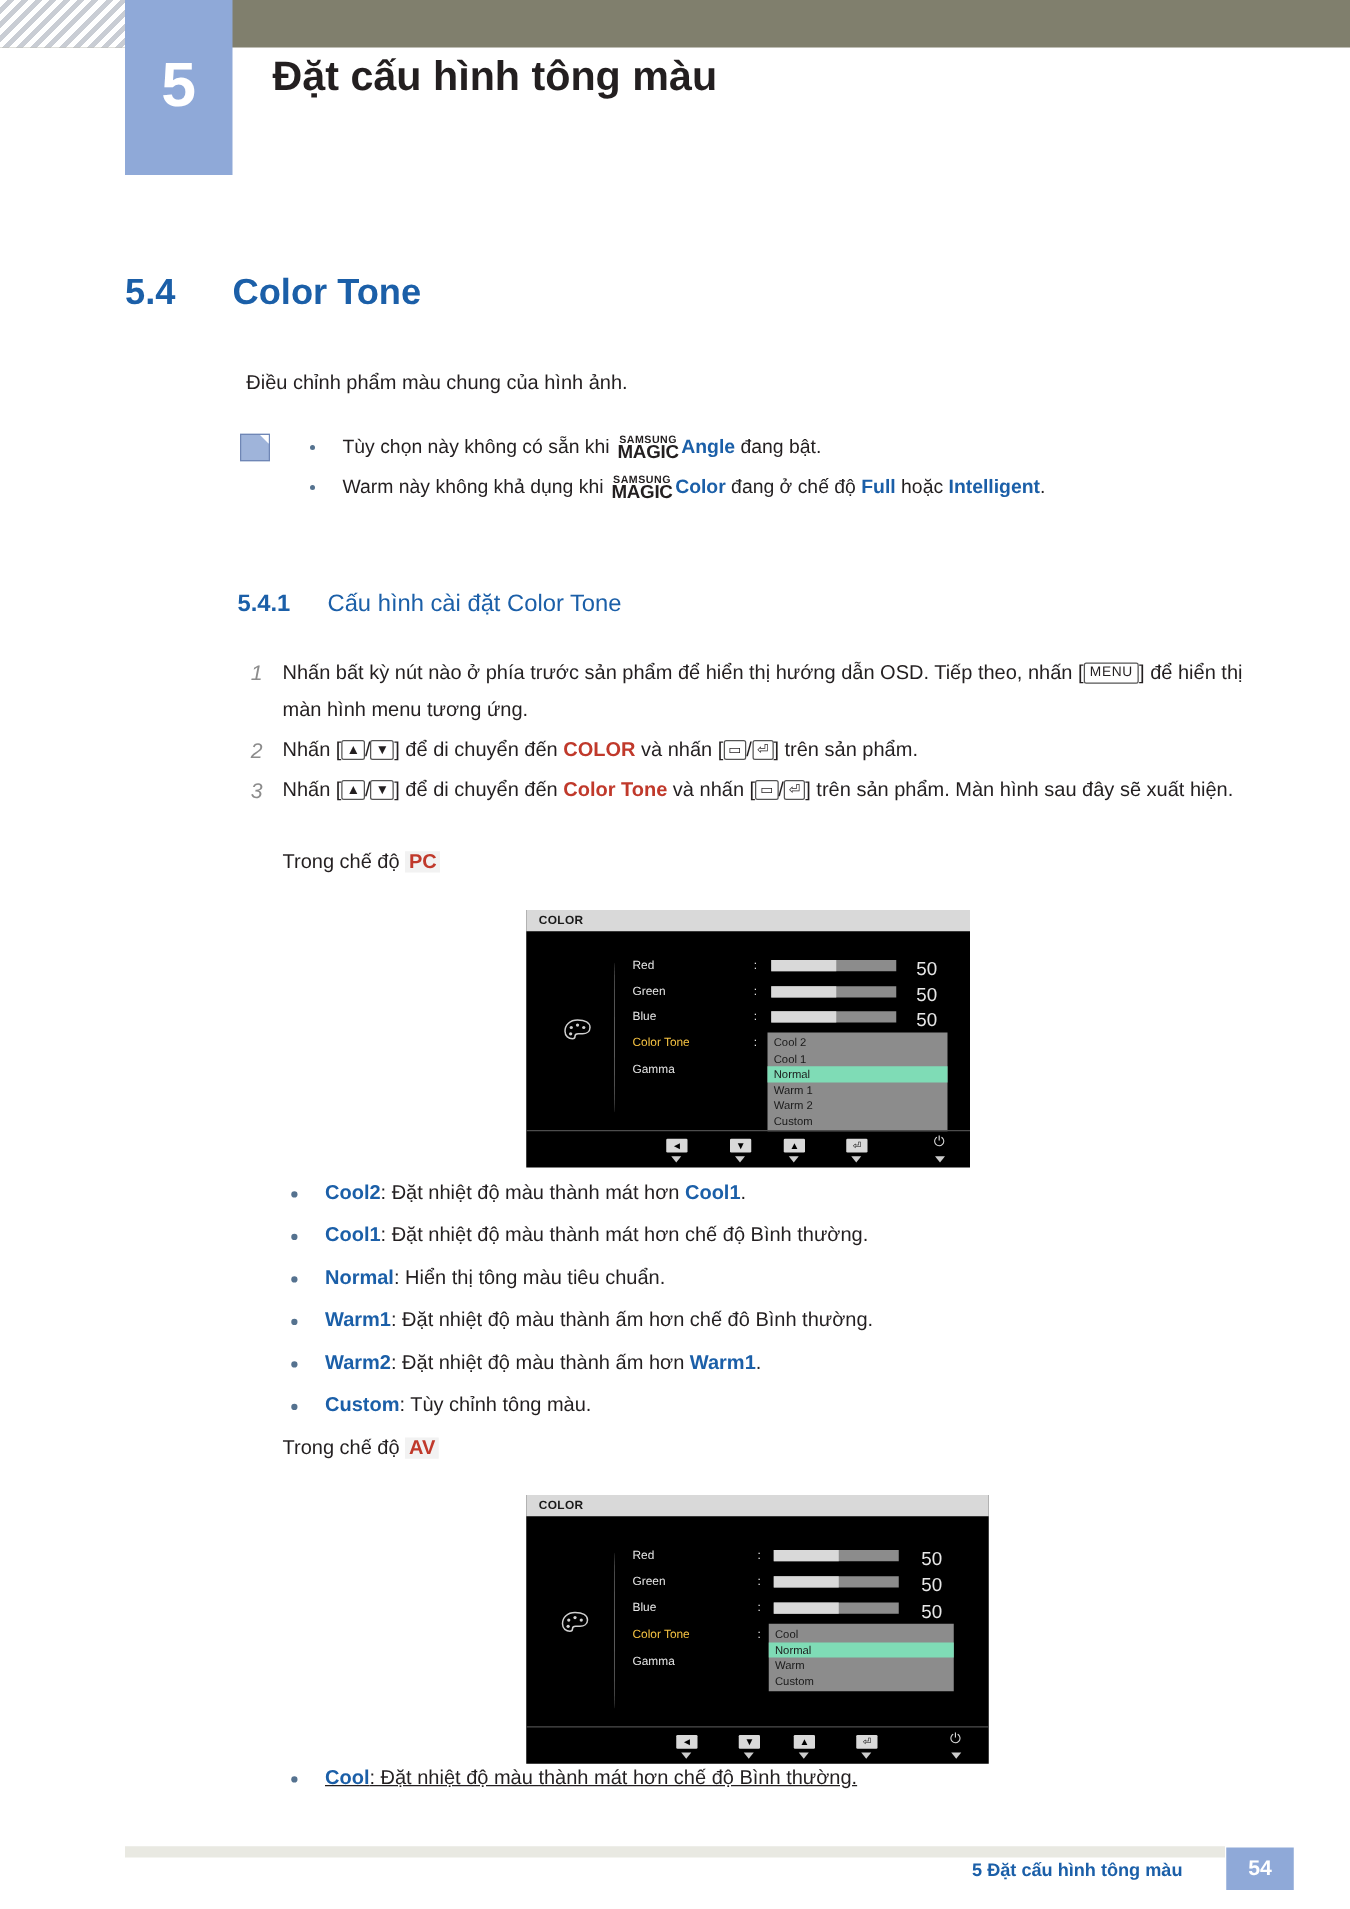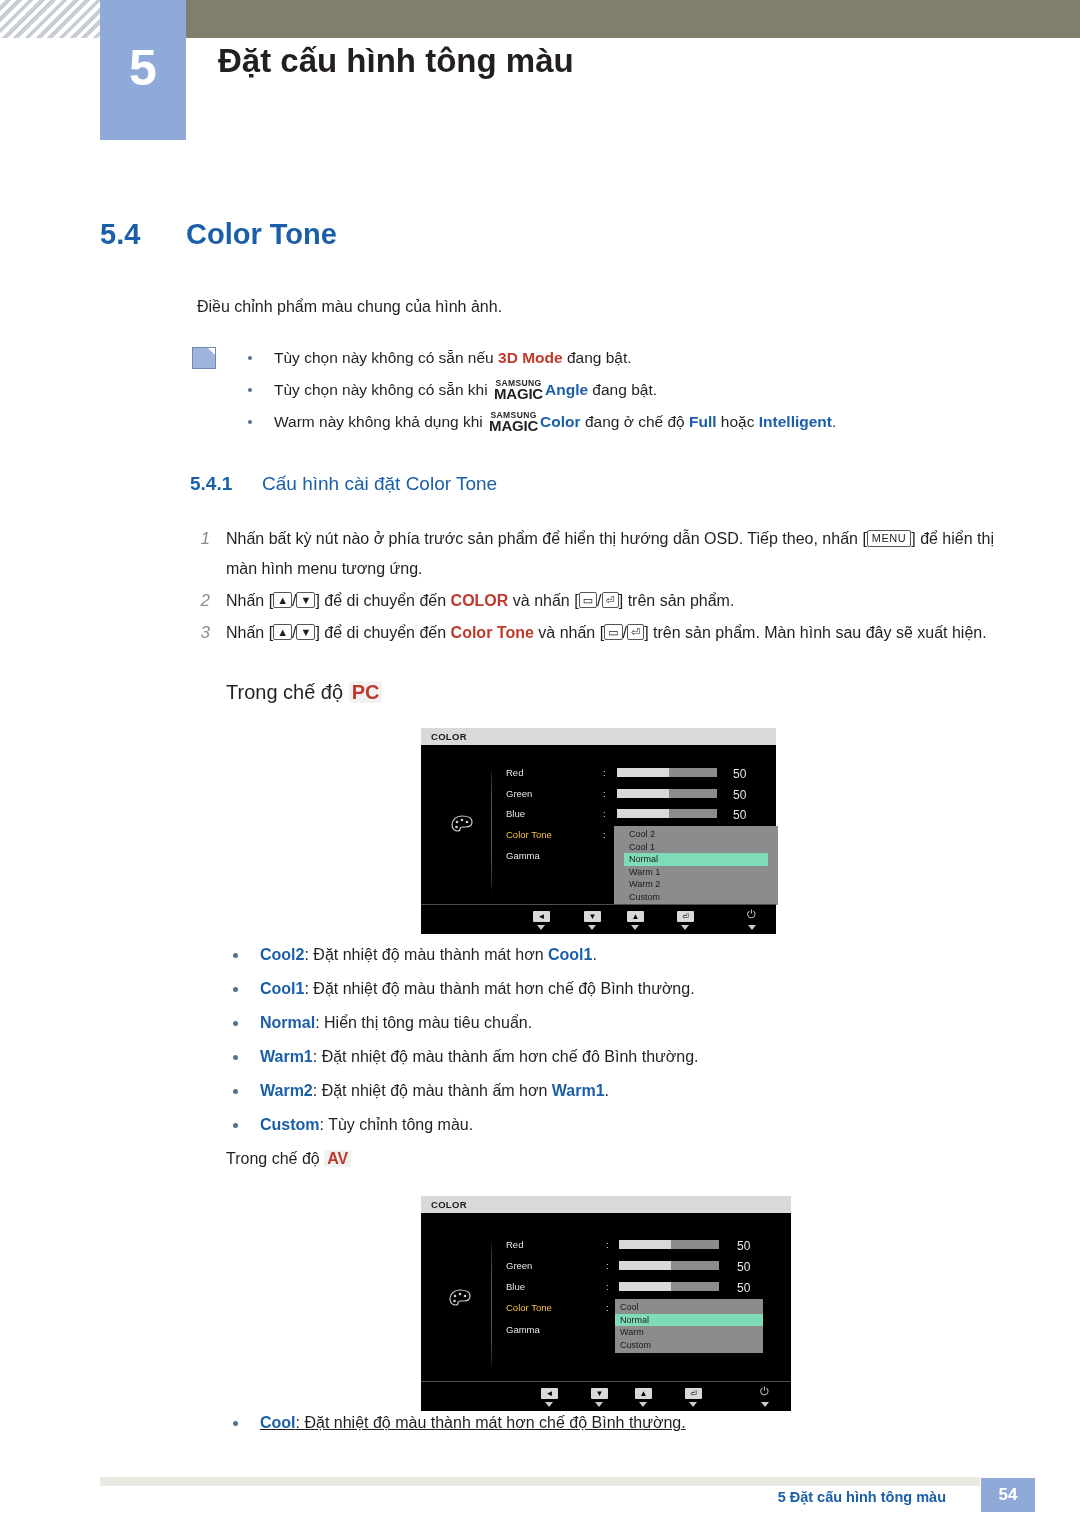--- a/index.html
+++ b/index.html
@@ -224,21 +224,21 @@
     border-radius: 2px;
     padding: 0 3px;
     font-size: 11px;
     line-height: 14px;
     vertical-align: 2px;
   }
   .pc-mode {
     position: absolute;
     left: 226px;
     top: 681px;
-    font-size: 20px;
+    font-size: 16px;
     text-align: center;
   }
   .av-mode {
     position: absolute;
     left: 226px;
     top: 1150px;
     font-size: 16px;
   }
   .tag-pc {
     font-weight: bold;
@@ -298,21 +298,21 @@
     height: 9px;
     background: #8c8c8c;
   }
   .osd-bar-fill {
     position: absolute;
     height: 9px;
     background: #d9d9d9;
   }
   .osd-val {
     position: absolute;
-    font-size: 12px;
+    font-size: 15px;
     color: #e6e6e6;
   }
   .osd-menu {
     position: absolute;
     background: #8c8c8c;
   }
   .osd-menu .mi {
     font-size: 9px;
     line-height: 12.5px;
     padding-left: 5px;
@@ -425,23 +425,20 @@
 <div class="sec-title">Color Tone</div>
 
 <div class="intro">Điều chỉnh phẩm màu chung của hình ảnh.</div>
 
 <div class="note-icon">
   <div class="page"></div>
   <div class="fold"></div>
 </div>
 <div class="note-list">
   <div class="nrow">
-    <span>Tùy chọn này không có sẵn nếu </span><span class="b-red">3D Mode</span><span> đang bật.</span>
-  </div>
-  <div class="nrow">
     <span>Tùy chọn này không có sẵn khi </span><span class="magic"><span class="s1">SAMSUNG</span><span class="s2">MAGIC</span></span><span class="b-blue">Angle</span><span> đang bật.</span>
   </div>
   <div class="nrow">
     <span>Warm này không khả dụng khi </span><span class="magic"><span class="s1">SAMSUNG</span><span class="s2">MAGIC</span></span><span class="b-blue">Color</span><span> đang ở chế độ </span><span class="b-blue">Full</span><span> hoặc </span><span class="b-blue">Intelligent</span><span>.</span>
   </div>
 </div>
 
 <div class="subsec-num">5.4.1</div>
 <div class="subsec-title">Cấu hình cài đặt Color Tone</div>
 
@@ -494,21 +491,21 @@
   <div class="osd-colon" style="left:182px; top:80px;">:</div>
   <div class="osd-bar-bg" style="left:196px; top:81px; width:100px;"></div>
   <div class="osd-bar-fill" style="left:196px; top:81px; width:52px;"></div>
   <div class="osd-val" style="left:312px; top:80px;">50</div>
 
   <div class="osd-label sel" style="left:85px; top:101px;">Color Tone</div>
   <div class="osd-colon" style="left:182px; top:101px;">:</div>
 
   <div class="osd-label" style="left:85px; top:122px;">Gamma</div>
 
-  <div class="osd-menu" style="left:193px; top:98px; width:144px; padding:2px 10px;">
+  <div class="osd-menu" style="left:193px; top:98px; width:144px; padding:2px 0;">
     <div class="mi">Cool 2</div>
     <div class="mi">Cool 1</div>
     <div class="mi hl">Normal</div>
     <div class="mi">Warm 1</div>
     <div class="mi">Warm 2</div>
     <div class="mi">Custom</div>
   </div>
 
   <div class="osd-footer" style="top:176px;">
     <div class="fbtn" style="left:112px; top:6px;">◄</div>

